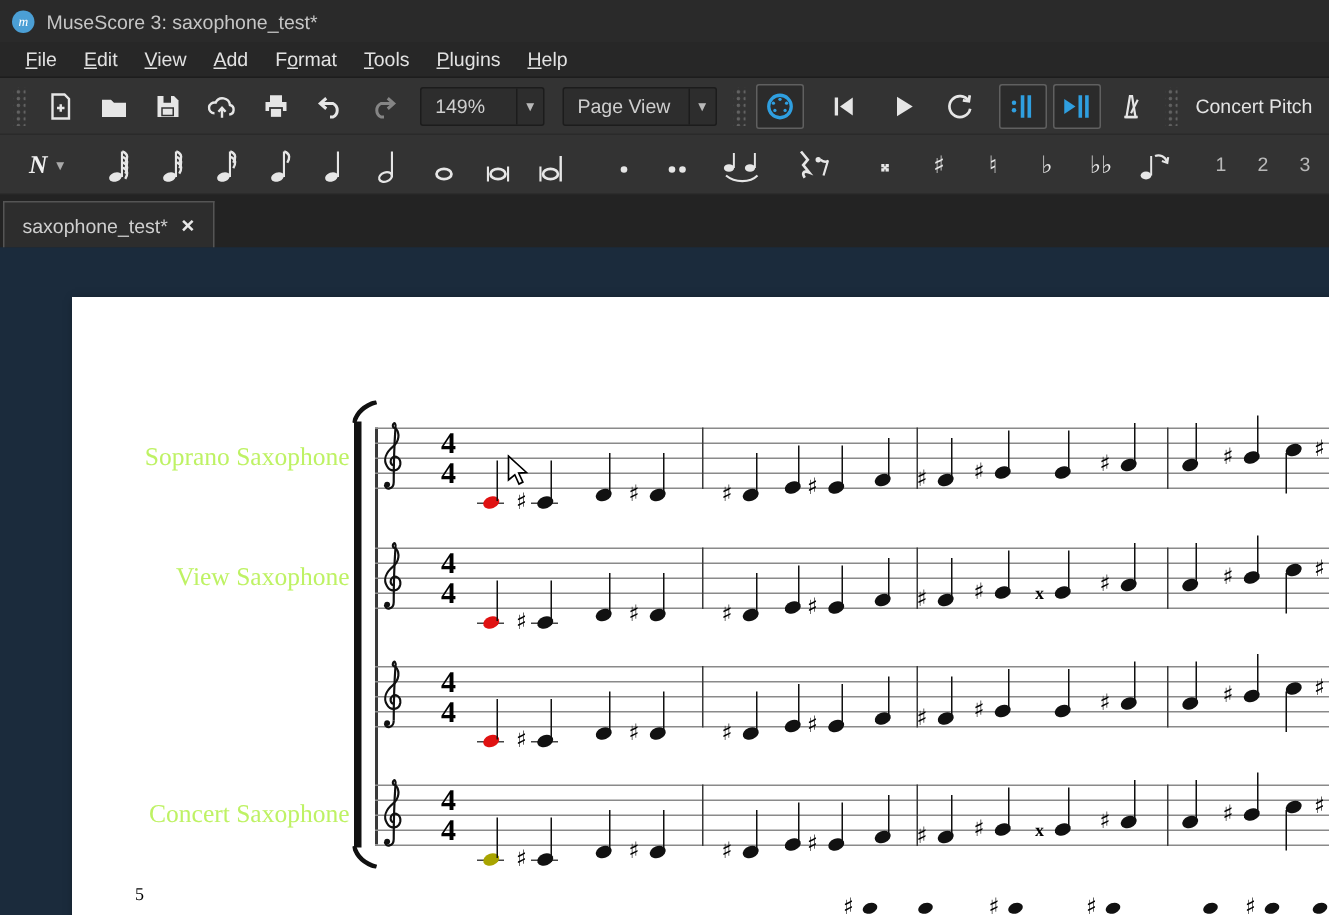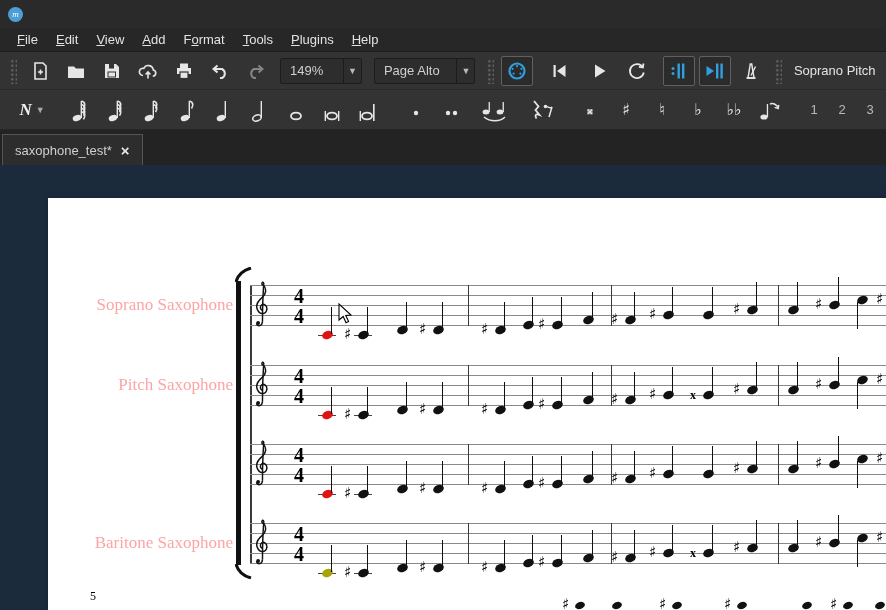--- a/index.html
+++ b/index.html
@@ -58,36 +58,37 @@
   .tab span.lbl { color:#cfcfcf; font-size:13px; }
   .tab-close { color:#e8e8e8; font-size:15px; font-weight:bold; line-height:1; }
 
   
   .score-area { position:relative; height:445px; background:#1b2b3c; overflow:hidden; }
   .page { position:absolute; left:48px; top:33px; width:900px; height:500px; background:#ffffff;
           box-shadow:2px 2px 6px rgba(0,0,0,.5); }
   .abs { position:absolute; }
   .staff-line { position:absolute; height:1px; background:#8a8a8a; }
   .barline { position:absolute; width:1px; background:#3a3a3a; }
-  .inst-label { position:absolute; width:200px; text-align:right; color:#fca5a5;
+  .inst-label { position:absolute; width:200px; text-align:right; color:#bef264;
                 font:17px "Liberation Serif",serif; }
   .timesig { position:absolute; color:#000; font:bold 20px/20px "Liberation Serif",serif; }
   .notehead { position:absolute; width:11px; height:8px; border-radius:50%;
               transform:rotate(-21deg); }
   .stem { position:absolute; width:1.3px; background:#111; }
   .ledger { position:absolute; width:18px; height:1px; background:#444; }
   .accidental { position:absolute; color:#000; font-size:15px; font-family:"DejaVu Sans",sans-serif; }
   .dsharp { position:absolute; color:#000; font:bold 12px "Liberation Serif",serif; }
   .measure-num { position:absolute; color:#000; font:12px "Liberation Serif",serif; }
 </style>
 </head>
 <body>
 
 <div class="titlebar">
   <span class="app-logo">m</span>
+  <span class="title-text">MuseScore 3: saxophone_test*</span>
 </div>
 
 <div class="menubar" id="menubar">
     <div class="menu-item"><u>F</u>ile</div>
     <div class="menu-item"><u>E</u>dit</div>
     <div class="menu-item"><u>V</u>iew</div>
     <div class="menu-item"><u>A</u>dd</div>
     <div class="menu-item">F<u>o</u>rmat</div>
     <div class="menu-item"><u>T</u>ools</div>
     <div class="menu-item"><u>P</u>lugins</div>
@@ -140,21 +141,21 @@
         <path d="M17 8 h-8 a5 5 0 0 0 0 9 h2" fill="none" stroke="#858585" stroke-width="2"></path>
         <path d="M13.5 4.5 L17.5 8 L13.5 11.5" fill="none" stroke="#858585" stroke-width="2"></path>
       </svg>
   </button>
 
   <div class="combo zoom">
     <span class="val">149%</span>
     <span class="arr">▼</span>
   </div>
   <div class="combo view">
-    <span class="val">Page Alto</span>
+    <span class="val">Page View</span>
     <span class="arr">▼</span>
   </div>
 
   <div class="grip"></div>
 
   <button class="tbtn active">
     <svg width="22" height="22">
         <circle cx="11" cy="11" r="7.5" fill="none" stroke="#2f9fe0" stroke-width="2.2"></circle>
         <circle cx="11" cy="6.2" r="1.1" fill="#2f9fe0"></circle>
         <circle cx="6.6" cy="8.8" r="1.1" fill="#2f9fe0"></circle>
@@ -197,21 +198,21 @@
   </button>
   <button class="tbtn">
     <svg width="20" height="20">
         <path d="M7 17 L9.3 3 h1.4 L13 17 Z" fill="none" stroke="#e6e6e6" stroke-width="1.5"></path>
         <path d="M10 14.5 L14.5 5.5" stroke="#e6e6e6" stroke-width="1.4"></path>
         <path d="M5.5 17 h9" stroke="#e6e6e6" stroke-width="1.8"></path>
       </svg>
   </button>
 
   <div class="grip"></div>
-  <button class="tbtn concert-pitch" style="width:auto">Soprano Pitch</button>
+  <button class="tbtn concert-pitch" style="width:auto">Concert Pitch</button>
 </div>
 
 <div class="toolbar toolbar2">
   <div class="grip"></div>
   <button class="tbtn nbtn">
     <span class="nlabel">N</span>
     <span class="ncaret">▼</span>
   </button>
   <div class="sep"></div>
 
@@ -399,21 +400,21 @@
     <div class="notehead" style="left: 747px; top: 141px; background: rgb(17, 17, 17);"></div>
     <div class="stem" style="left: 755.7px; top: 117px; height: 27px;"></div>
     <div class="notehead" style="left: 788px; top: 141px; background: rgb(17, 17, 17);"></div>
     <div class="stem" style="left: 796.7px; top: 117px; height: 27px;"></div>
     <div class="accidental" style="left: 815px; top: 130px;">♯</div>
     <div class="notehead" style="left: 829px; top: 136px; background: rgb(17, 17, 17);"></div>
     <div class="stem" style="left: 837.7px; top: 112px; height: 27px;"></div>
     <div class="notehead" style="left: 857px; top: 131px; background: rgb(17, 17, 17);"></div>
     <div class="stem" style="left: 857px; top: 137px; height: 27px;"></div>
     <div class="accidental" style="left: 876px; top: 125px;">♯</div>
-    <div class="inst-label" style="left: 33px; top: 210px;">Pitch Saxophone</div>
+    <div class="inst-label" style="left: 33px; top: 210px;">View Saxophone</div>
     <div class="staff-line" style="left: 250px; top: 200px; width: 636px;"></div>
     <div class="staff-line" style="left: 250px; top: 210px; width: 636px;"></div>
     <div class="staff-line" style="left: 250px; top: 220px; width: 636px;"></div>
     <div class="staff-line" style="left: 250px; top: 230px; width: 636px;"></div>
     <div class="staff-line" style="left: 250px; top: 240px; width: 636px;"></div>
     <div class="abs" style="left: 253px; top: 194px;"><svg width="18" height="52" viewBox="0 0 22 64">
         <path d="M13 8 C17 12 16 19 11 23 C5 28 3 34 6 39 C9 44.5 16 43.5 17 37.5 C17.6 32.5 13 30 10.5 32 C8.3 33.8 8.6 37.5 11.2 38.4" fill="none" stroke="#111" stroke-width="1.8"></path>
         <path d="M13 8 C13.8 4.5 12 2.5 11 5 C10.3 7 11.5 7.6 13 8 C12.3 18 11.6 36 11.6 52" fill="none" stroke="#111" stroke-width="1.8"></path>
         <path d="M11.6 52 C11.6 58 5 59.5 4.3 54.5" fill="none" stroke="#111" stroke-width="1.8"></path>
         <circle cx="6.2" cy="54.2" r="2.4" fill="#111"></circle>
@@ -515,21 +516,21 @@
     <div class="notehead" style="left: 747px; top: 300px; background: rgb(17, 17, 17);"></div>
     <div class="stem" style="left: 755.7px; top: 276px; height: 27px;"></div>
     <div class="notehead" style="left: 788px; top: 300px; background: rgb(17, 17, 17);"></div>
     <div class="stem" style="left: 796.7px; top: 276px; height: 27px;"></div>
     <div class="accidental" style="left: 815px; top: 289px;">♯</div>
     <div class="notehead" style="left: 829px; top: 295px; background: rgb(17, 17, 17);"></div>
     <div class="stem" style="left: 837.7px; top: 271px; height: 27px;"></div>
     <div class="notehead" style="left: 857px; top: 290px; background: rgb(17, 17, 17);"></div>
     <div class="stem" style="left: 857px; top: 296px; height: 27px;"></div>
     <div class="accidental" style="left: 876px; top: 284px;">♯</div>
-    <div class="inst-label" style="left: 33px; top: 368px;">Baritone Saxophone</div>
+    <div class="inst-label" style="left: 33px; top: 368px;">Concert Saxophone</div>
     <div class="staff-line" style="left: 250px; top: 358px; width: 636px;"></div>
     <div class="staff-line" style="left: 250px; top: 368px; width: 636px;"></div>
     <div class="staff-line" style="left: 250px; top: 378px; width: 636px;"></div>
     <div class="staff-line" style="left: 250px; top: 388px; width: 636px;"></div>
     <div class="staff-line" style="left: 250px; top: 398px; width: 636px;"></div>
     <div class="abs" style="left: 253px; top: 352px;"><svg width="18" height="52" viewBox="0 0 22 64">
         <path d="M13 8 C17 12 16 19 11 23 C5 28 3 34 6 39 C9 44.5 16 43.5 17 37.5 C17.6 32.5 13 30 10.5 32 C8.3 33.8 8.6 37.5 11.2 38.4" fill="none" stroke="#111" stroke-width="1.8"></path>
         <path d="M13 8 C13.8 4.5 12 2.5 11 5 C10.3 7 11.5 7.6 13 8 C12.3 18 11.6 36 11.6 52" fill="none" stroke="#111" stroke-width="1.8"></path>
         <path d="M11.6 52 C11.6 58 5 59.5 4.3 54.5" fill="none" stroke="#111" stroke-width="1.8"></path>
         <circle cx="6.2" cy="54.2" r="2.4" fill="#111"></circle>

